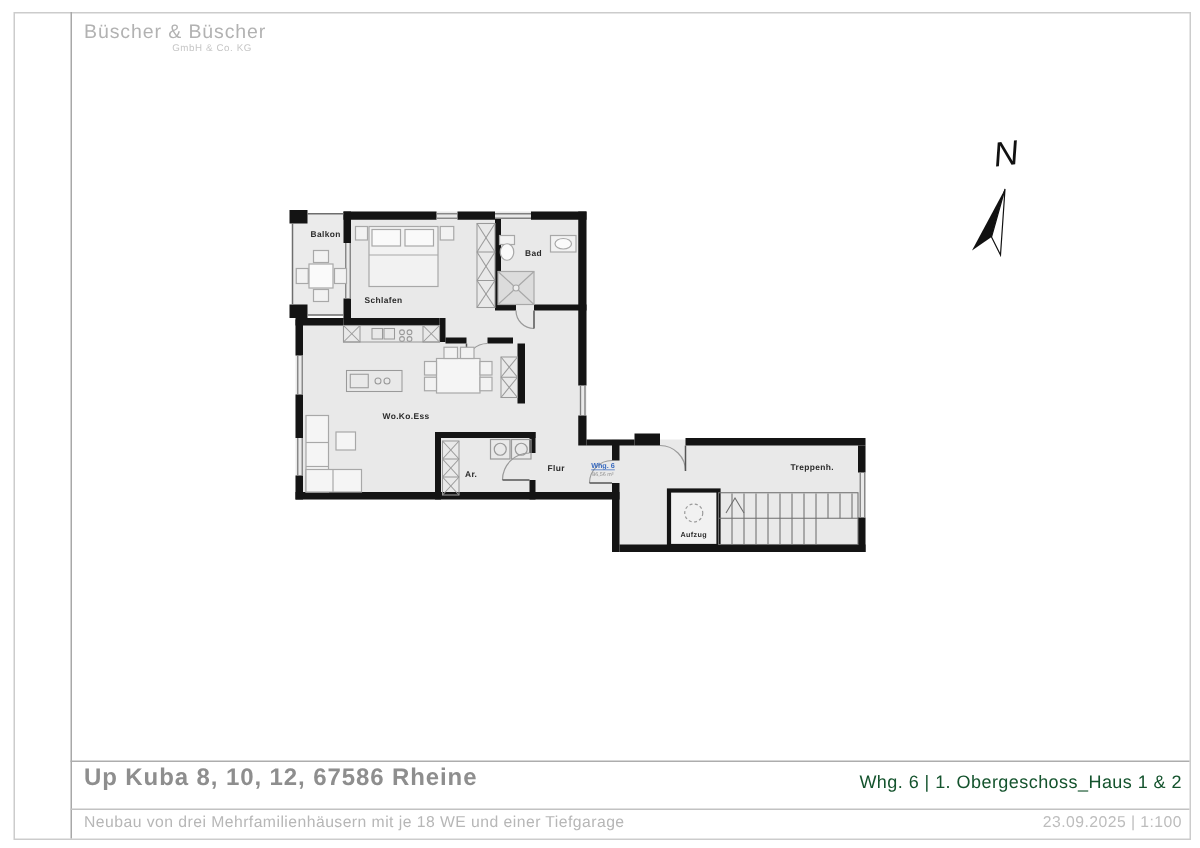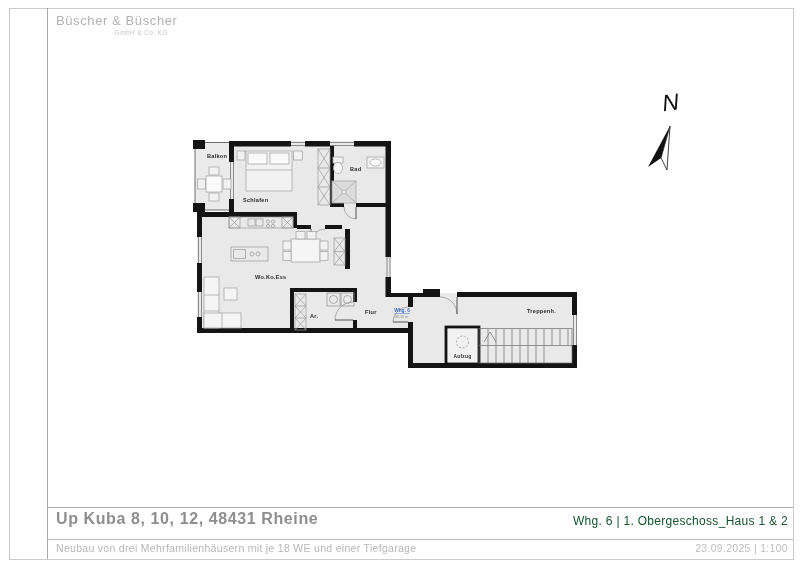--- a/index.html
+++ b/index.html
@@ -286,18 +286,18 @@
 
     <g>
       <text class="compass-n" x="662" y="110" transform="rotate(-7 672 100)">N</text>
       <polygon points="670,126 648,167 661,158" fill="#111"></polygon>
       <polygon points="670,126 661,158 667,170" fill="#ffffff" stroke="#111" stroke-width="0.8"></polygon>
     </g>
   </svg>
 
   <div class="tb-line1"></div>
   <div class="tb-line2"></div>
-  <div class="tb-title">Up Kuba 8, 10, 12, 48431 Rheine</div>
+  <div class="tb-title">Up Kuba 8, 10, 12, 67586 Rheine</div>
   <div class="tb-sub">Neubau von drei Mehrfamilienhäusern mit je 18 WE und einer Tiefgarage</div>
   <div class="tb-right1">Whg. 6 | 1. Obergeschoss_Haus 1 &amp; 2</div>
   <div class="tb-right2">23.09.2025 | 1:100</div>
 
 </div>
 
 </body></html>

